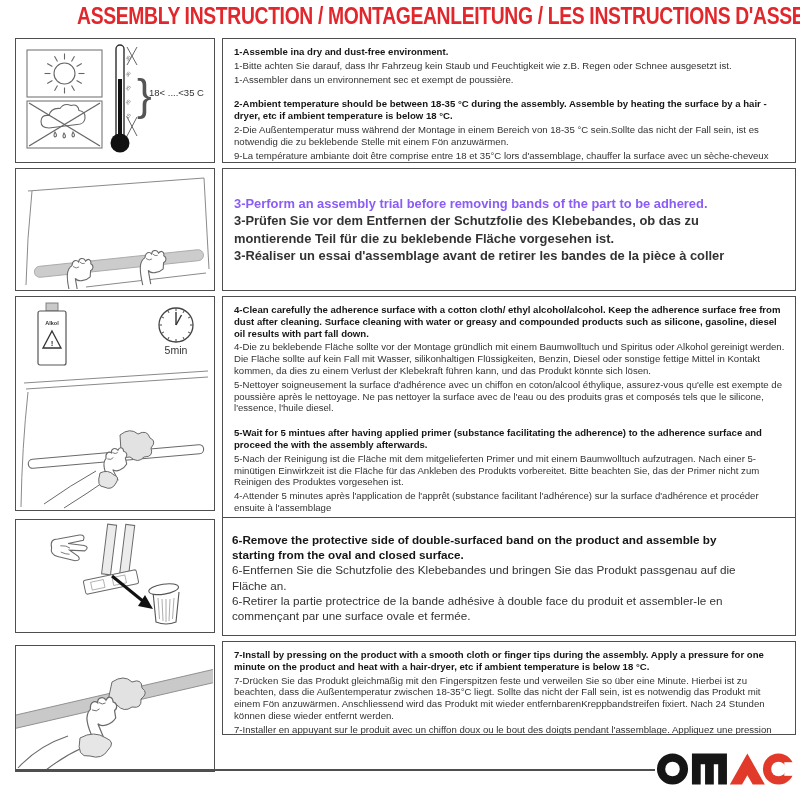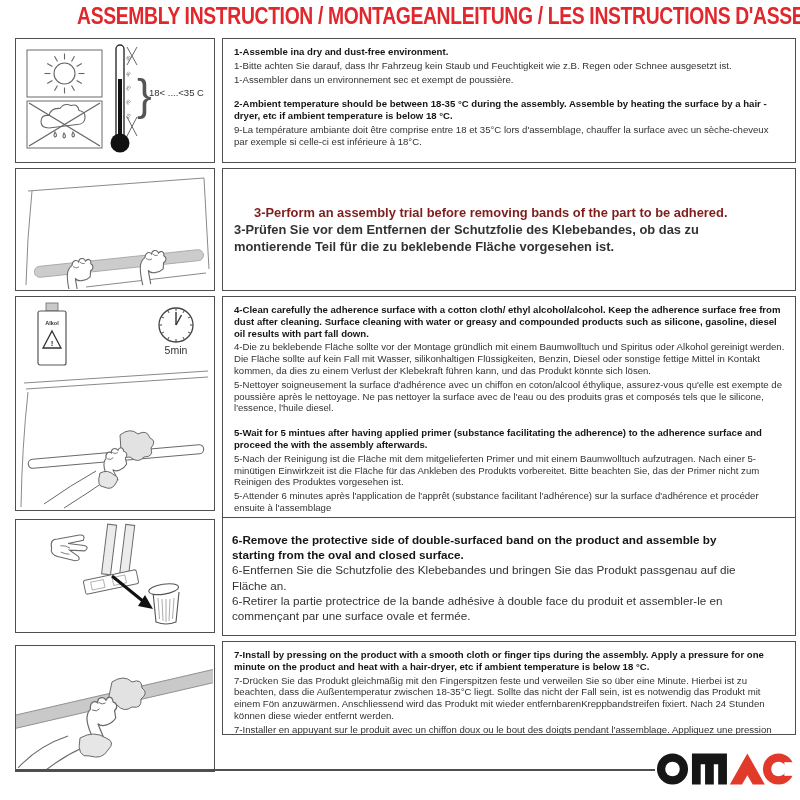--- a/index.html
+++ b/index.html
@@ -11,21 +11,21 @@
   .cell{position:absolute;border:1.6px solid #4f4f4f;background:#fff;box-sizing:border-box;overflow:hidden;}
   .lcol{left:15px;width:200px;}
   .rcol{left:222px;width:574px;}
   .txt{padding:5px 8px 0 9px;color:#333;font-size:9.6px;line-height:1.23;}
   .txt p{margin:2px;}
   .txt .en{font-weight:bold;color:#161616;}
   .gap{height:9px;}
   .s3cell{display:flex;flex-direction:column;justify-content:center;
           font-size:12.9px;line-height:1.33;color:#333;padding-left:11px;}
   .s3cell p{margin:0;max-width:492px;font-weight:bold;}
-  .s3cell .en{font-weight:bold;color:#7f1d1d;margin-left:20px;}
+  .s3cell .en{font-weight:bold;color:#8b5cf6;}
   .s6cell{font-size:11.7px;line-height:1.3;color:#333;padding:14px 10px 0 9px;}
   .s6cell p{margin:0;max-width:520px;}
   .s6cell .en{font-weight:bold;color:#161616;}
   .rule{position:absolute;top:769px;left:15px;width:640px;height:2px;background:#4f4f4f;}
   .logo{position:absolute;left:655px;top:744px;}
   svg{display:block;}
 </style>
 </head>
 <body>
 
@@ -87,20 +87,21 @@
 
   <div class="cell rcol txt" style="top:38px;height:125px;">
     <div class="section">
       <p class="en">1-Assemble ina dry and dust-free environment.</p>
       <p class="de">1-Bitte achten Sie darauf, dass Ihr Fahrzeug kein Staub und Feuchtigkeit wie z.B. Regen oder Schnee ausgesetzt ist.</p>
       <p class="fr">1-Assembler dans un environnement sec et exempt de poussière.</p>
     </div>
     <div class="gap"></div>
     <div class="section">
       <p class="en">2-Ambient temperature should be between 18-35 °C  during the assembly. Assemble by heating the surface by a hair -dryer, etc if ambient temperature is below 18 °C.</p>
+      <p class="de">2-Die Außentemperatur muss während der Montage in einem Bereich von 18-35 °C  sein.Sollte das nicht der Fall sein, ist es notwendig die zu beklebende Stelle mit einem Fön anzuwärmen.</p>
       <p class="fr">9-La température ambiante doit être comprise entre 18 et 35°C lors d'assemblage, chauffer la surface avec un sèche-cheveux par exemple si celle-ci est inférieure à 18°C.</p>
     </div>
   </div>
 
   <div class="cell lcol" style="top:168px;height:123px;">
     <svg width="197" height="120" viewBox="0 0 197 120">
       <g stroke="#8a8a8a" fill="none" stroke-width="1">
         <path d="M12,22 L188,9"></path>
         <path d="M16,22 Q11,70 10,116"></path>
         <path d="M188,9 L193,100"></path>
@@ -117,20 +118,21 @@
         <path d="M-11,26 C-13,10 -12,2 -6,-1 C-5,-6 -1,-7 1,-4 C2,-8 7,-8 8,-4 C11,-7 14,-5 13,-1 C16,1 15,5 12,6 L11,12 C6,16 -2,16 -4,12 L-3,26" fill="#fff" stroke="#6a6a6a" stroke-width="1.1"></path>
         <path d="M-5,0 q3,3 6,1 M2,-4 q2,3 5,2" fill="none" stroke="#6a6a6a" stroke-width="0.8"></path>
       </g>
     </svg>
   </div>
 
   <div class="cell rcol s3cell" style="top:168px;height:123px;">
     <div class="section">
       <p class="en">3-Perform an assembly trial before removing bands of the part to be adhered.</p>
       <p class="de">3-Prüfen Sie vor dem Entfernen der Schutzfolie des Klebebandes, ob das zu montierende Teil für die zu beklebende Fläche vorgesehen ist.</p>
+      <p class="fr">3-Réaliser un essai d'assemblage avant de retirer les bandes de la pièce à coller</p>
     </div>
   </div>
 
   <div class="cell lcol" style="top:296px;height:215px;">
     <svg width="197" height="212" viewBox="0 0 197 212">
       <g transform="translate(22,6)">
         <rect x="8" y="0" width="12" height="8" fill="#c9c9c9" stroke="#777" stroke-width="0.9"></rect>
         <rect x="0" y="8" width="28" height="54" rx="2" fill="#fff" stroke="#555" stroke-width="1.2"></rect>
         <text x="14" y="22" font-size="5.5" font-weight="bold" fill="#333" text-anchor="middle">Alkol</text>
         <g>
@@ -182,21 +184,21 @@
   <div class="cell rcol txt" style="top:296px;height:231px;">
     <div class="section">
       <p class="en">4-Clean carefully the adherence surface with a cotton cloth/ ethyl alcohol/alcohol. Keep the adherence surface free from dust after cleaning. Surface cleaning with water or greasy and compounded products such as silicone, gasoline, diesel oil results with part fall down.</p>
       <p class="de">4-Die zu beklebende Fläche sollte vor der Montage gründlich mit einem Baumwolltuch und Spiritus oder Alkohol gereinigt werden. Die Fläche sollte auf kein Fall mit Wasser, silikonhaltigen Flüssigkeiten, Benzin, Diesel oder sonstige fettige Mittel in Kontakt kommen, da dies zu einem Verlust der Klebekraft führen kann, und das Produkt könnte sich lösen.</p>
       <p class="fr">5-Nettoyer soigneusement la surface d'adhérence avec un chiffon en coton/alcool éthylique, assurez-vous qu'elle est exempte de poussière après le nettoyage. Ne pas nettoyer la surface avec de l'eau ou des produits gras et composés tels que le silicone, l'essence, l'huile diesel.</p>
     </div>
     <div class="gap"></div>
     <div class="section">
       <p class="en">5-Wait for 5 mintues after having applied primer (substance facilitating the adherence) to the adherence surface and proceed the with the assembly afterwards.</p>
       <p class="de">5-Nach der Reinigung ist die Fläche mit dem mitgelieferten Primer und mit einem Baumwolltuch aufzutragen. Nach einer 5-minütigen Einwirkzeit ist die Fläche für das Ankleben des Produkts vorbereitet. Bitte beachten Sie, das der Primer nicht zum Reinigen des Produktes vorgesehen ist.</p>
-      <p class="fr">5-Attender 6 minutes après l'application de l'apprêt (substance facilitant l'adhérence) sur la surface d'adhérence et procéder ensuite à l'assemblage</p>
+      <p class="fr">4-Attender 5 minutes après l'application de l'apprêt (substance facilitant l'adhérence) sur la surface d'adhérence et procéder ensuite à l'assemblage</p>
     </div>
   </div>
 
   <div class="cell lcol" style="top:519px;height:114px;">
     <svg width="197" height="111" viewBox="0 0 197 111">
       <g transform="rotate(7 105 35)">
         <rect x="88" y="6" width="9" height="50" fill="#ececec" stroke="#6a6a6a" stroke-width="1"></rect>
         <rect x="106" y="4" width="9" height="52" fill="#ececec" stroke="#6a6a6a" stroke-width="1"></rect>
       </g>
       <g transform="rotate(-12 95 62)">

